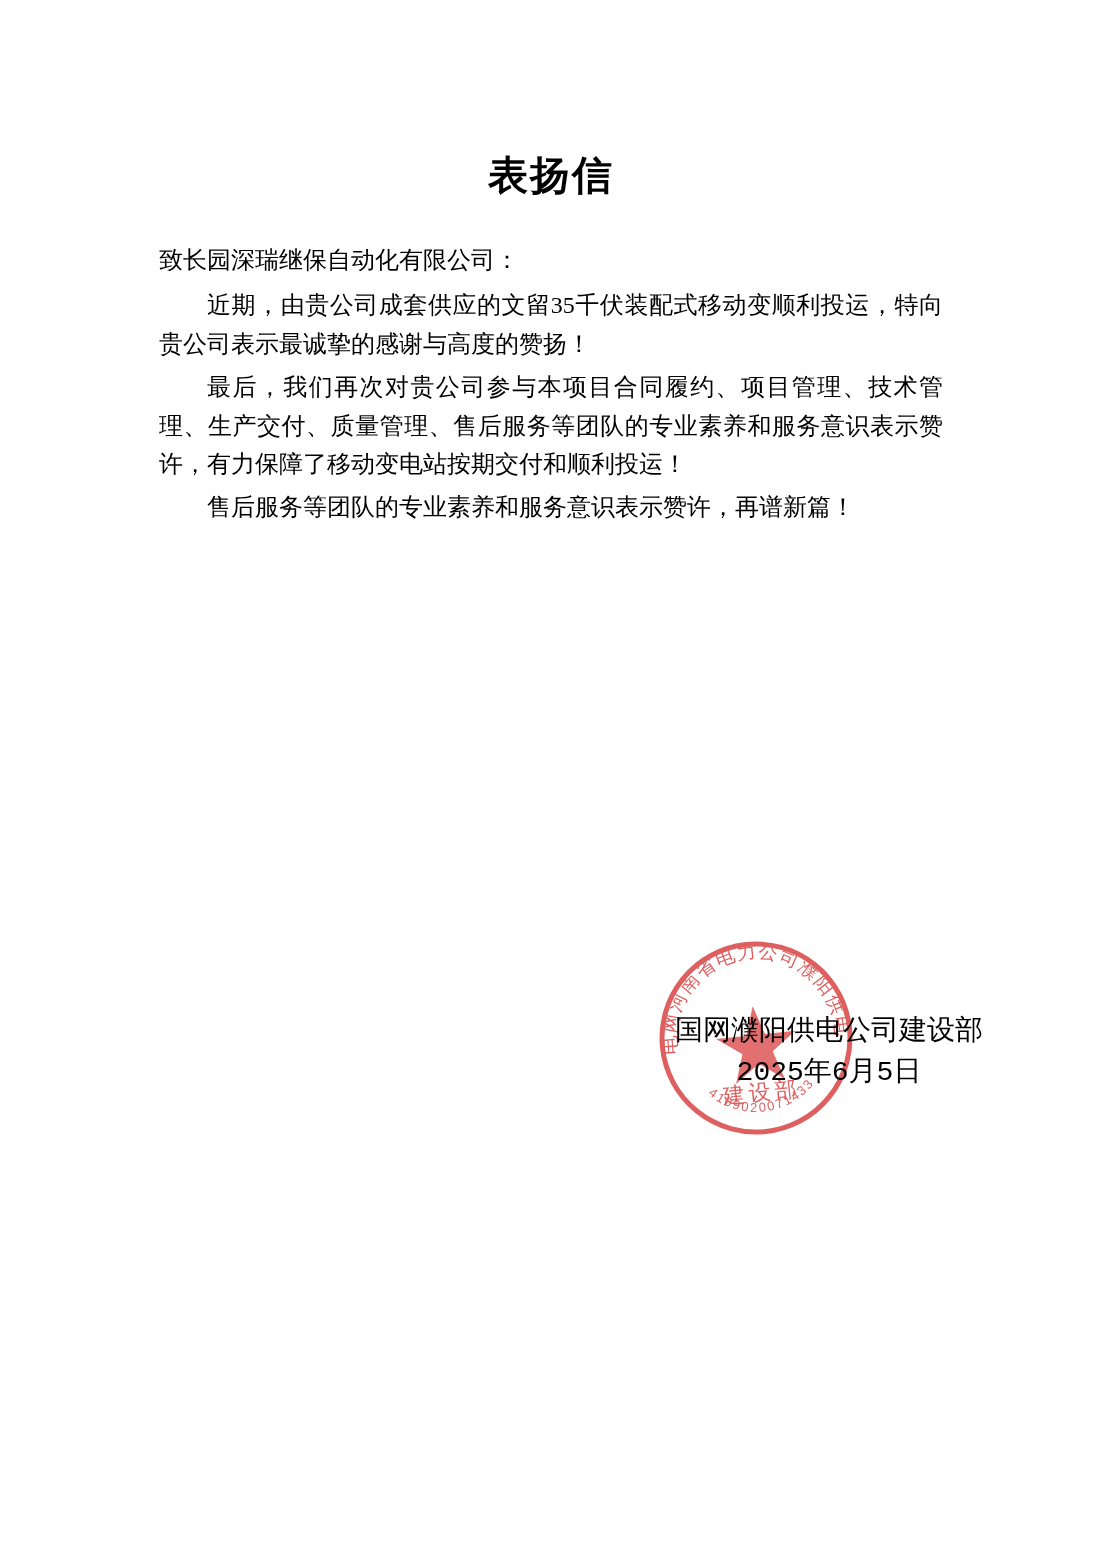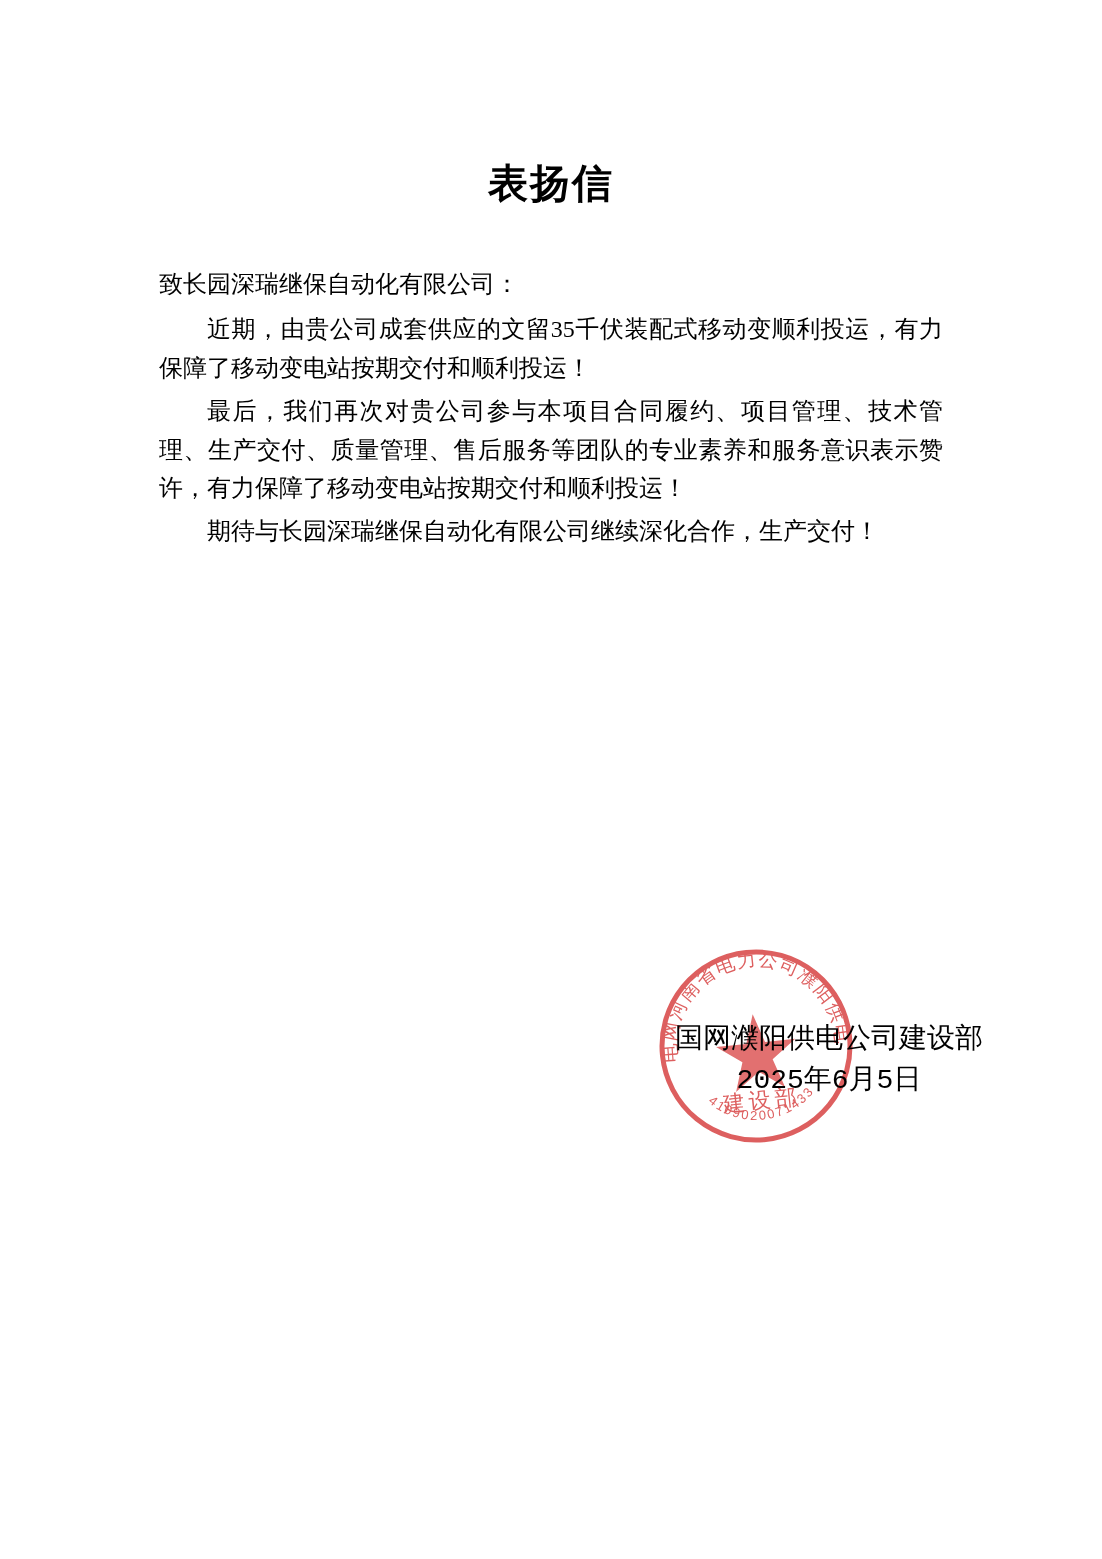--- a/index.html
+++ b/index.html
@@ -20,26 +20,26 @@
     width: 1102px;
     height: 1559px;
     box-sizing: border-box;
     padding: 0;
   }
   .doc-title {
     text-align: center;
     font-size: 40px;
     font-weight: 700;
     letter-spacing: 2px;
-    margin: 8px;
+    margin: 0;
     padding-top: 148px;
     font-family: "Liberation Sans", "DejaVu Sans", sans-serif;
   }
   .body-block {
-    margin: 16px auto;
+    margin: 0 auto;
     width: 784px;
     padding-top: 38px;
   }
   .salutation {
     font-size: 24px;
     line-height: 1.62;
     margin: 0 0 6px 0;
     text-align: justify;
   }
   .para {
@@ -87,23 +87,23 @@
 </style>
 </head>
 <body>
 
 <div class="page">
 
   <h1 class="doc-title">表扬信</h1>
 
   <div class="body-block">
     <p class="salutation">致长园深瑞继保自动化有限公司：</p>
-    <p class="para">近期，由贵公司成套供应的文留35千伏装配式移动变顺利投运，有力保障了移动变电站按期交付和顺利投运！</p>
+    <p class="para">近期，由贵公司成套供应的文留35千伏装配式移动变顺利投运，特向贵公司表示最诚挚的感谢与高度的赞扬！</p>
     <p class="para">最后，我们再次对贵公司参与本项目合同履约、项目管理、技术管理、生产交付、质量管理、售后服务等团队的专业素养和服务意识表示赞许，有力保障了移动变电站按期交付和顺利投运！</p>
-    <p class="para">期待与长园深瑞继保自动化有限公司继续深化合作，生产交付！</p>
+    <p class="para">售后服务等团队的专业素养和服务意识表示赞许，再谱新篇！</p>
   </div>
 
   <div class="seal">
     <svg viewBox="0 0 212 212" xmlns="http://www.w3.org/2000/svg">
       <defs>
         <path id="sealArc" d="M 26,106 A 80,80 0 1 1 186,106" fill="none"></path>
         <path id="sealArcBottom" d="M 32,106 A 74,74 0 0 0 180,106" fill="none"></path>
       </defs>
       <circle cx="106" cy="106" r="94" fill="none" stroke="#d94a4a" stroke-width="5"></circle>
 

